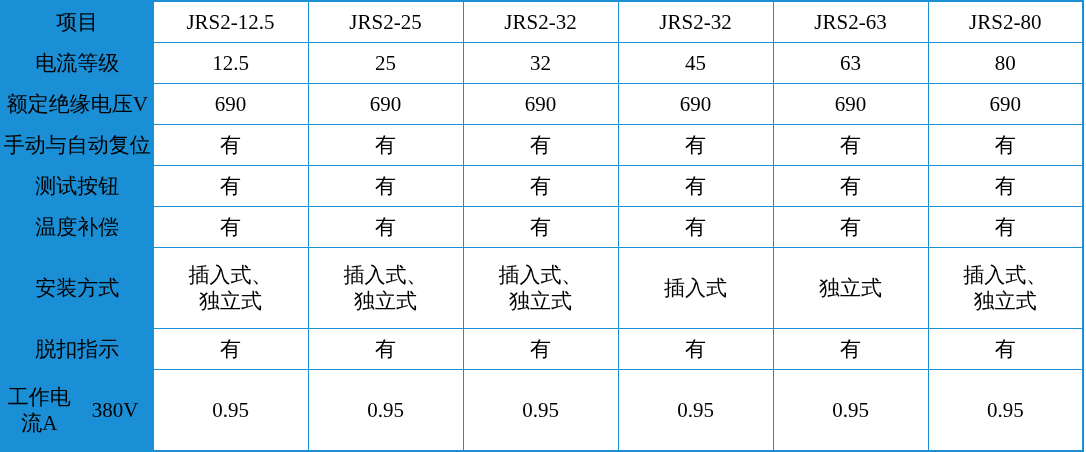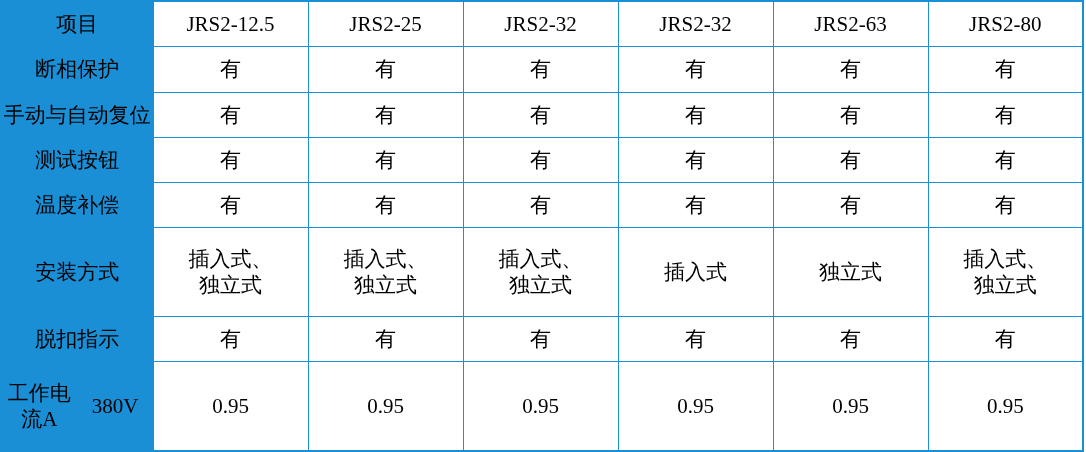--- a/index.html
+++ b/index.html
@@ -68,31 +68,40 @@
     <tr>
       <td class="hdr" colspan="2">项目</td>
       <td class="val">JRS2-12.5</td>
       <td class="val">JRS2-25</td>
       <td class="val">JRS2-32</td>
       <td class="val">JRS2-32</td>
       <td class="val">JRS2-63</td>
       <td class="val">JRS2-80</td>
     </tr>
 
-
+    <tr>
+      <td class="hdr" colspan="2">电流等级</td>
+      <td class="val">12.5</td>
+      <td class="val">25</td>
+      <td class="val">32</td>
+      <td class="val">45</td>
+      <td class="val">63</td>
+      <td class="val">80</td>
+    </tr>
 
     <tr>
-      <td class="hdr" colspan="2">断相保护</td>
-      <td class="val">有</td>
-      <td class="val">有</td>
-      <td class="val">有</td>
-      <td class="val">有</td>
-      <td class="val">有</td>
-      <td class="val">有</td>
+      <td class="hdr" colspan="2">额定绝缘电压V</td>
+      <td class="val">690</td>
+      <td class="val">690</td>
+      <td class="val">690</td>
+      <td class="val">690</td>
+      <td class="val">690</td>
+      <td class="val">690</td>
     </tr>
+
 
     <tr>
       <td class="hdr" colspan="2">手动与自动复位</td>
       <td class="val">有</td>
       <td class="val">有</td>
       <td class="val">有</td>
       <td class="val">有</td>
       <td class="val">有</td>
       <td class="val">有</td>
     </tr>

